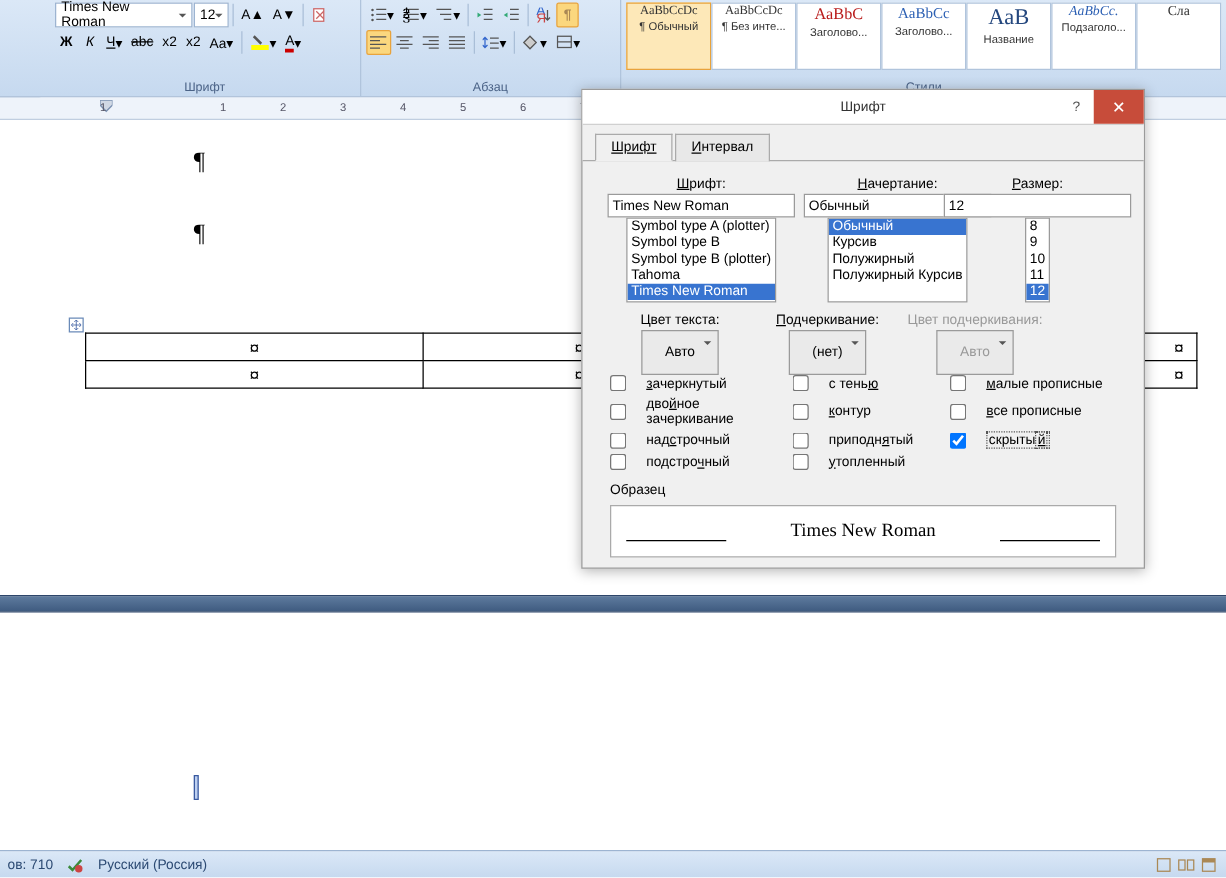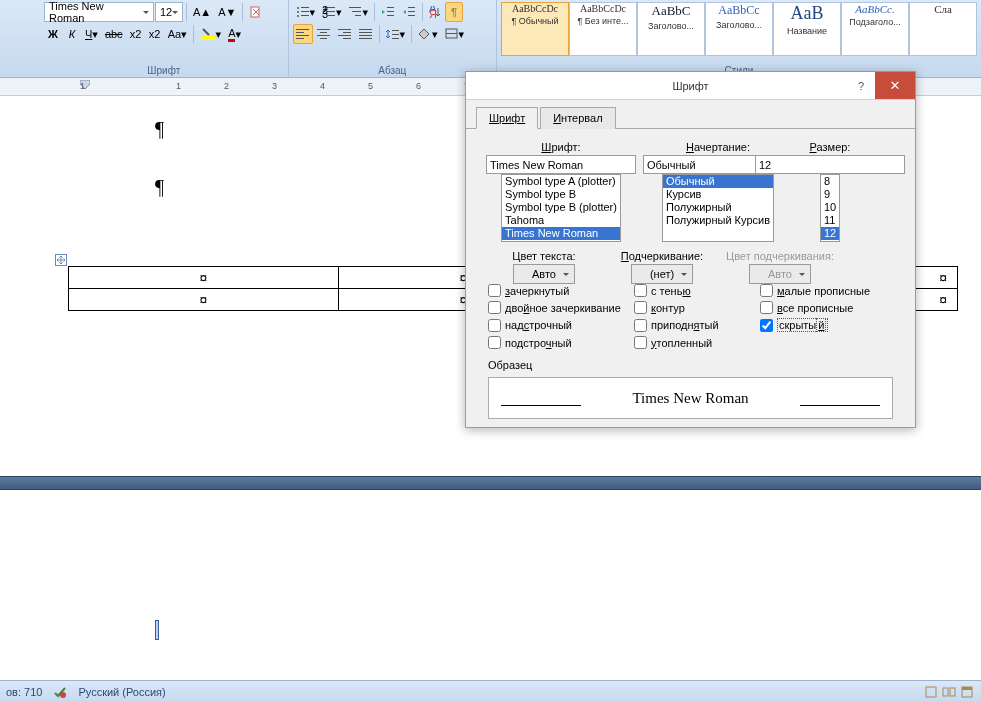--- a/index.html
+++ b/index.html
@@ -54,27 +54,27 @@
 .tab.active { background:#f0f0f0; border-bottom:1px solid #f0f0f0; }
 
 .dlg-row { display:flex; gap:12px; margin: 0 14px; }
 .dlg-col { display:flex; flex-direction:column;align-items:center; }
 .dlg-label { margin-bottom:2px; }
 .u { text-decoration: underline; }
 .txt-input { border:1px solid #9a9a9a; background:#fff; height:19px; padding:0 3px; }
 .listbox { border:1px solid #9a9a9a; background:#fff; overflow-y:scroll; }
 .listbox .li { padding:0 3px; height:13px; line-height:13px; white-space:nowrap; cursor:pointer; }
 .listbox .li.sel { background:#3874d0; color:#fff; }
-.combo { background:#eaeaea; border:1px solid #9a9a9a; height:20px; display:flex; align-items:center; justify-content:center; position:relative; padding:0 18px; }
+.combo { background:#eaeaea; border:1px solid #9a9a9a; height:36px; display:flex; align-items:center; justify-content:center; position:relative; padding:0 18px; }
 .combo::after { content:""; position:absolute; right:5px; top:8px; border:3px solid transparent; border-top-color:#555; }
 .combo.disabled { color:#999; }
 
 .group-label { margin: 10px 14px 4px 14px; }
 .checks { display:grid; grid-template-columns: 140px 120px 140px; gap:4px 6px; margin:0 14px; }
-.chk { display:flex; align-items:center; gap:4px; }
+.chk { display:flex; align-items:center; gap:16px; }
 .chk input { width:13px; height:13px; }
 .chk.sel span { border:1px dotted #555; padding:0 1px; }
 
 .sample-box { margin: 6px 14px 0 14px; border:1px solid #aaa; height:42px; display:flex; align-items:center; justify-content:center; background:#fff; position:relative; }
 .sample-box::before, .sample-box::after { content:""; position:absolute; bottom:12px; width:80px; height:1px; background:#000; }
 .sample-box::before { left:12px; }
 .sample-box::after { right:12px; }
 .sample-text { font-family:"Times New Roman", serif; font-size:15px; }
 .sample-note { margin: 6px 14px 10px 14px; font-size:10px; color:#333; }
 
@@ -258,21 +258,21 @@
       <div class="styles-gallery" id="styles-gallery">
           <div class="style-item sel">
             <div class="style-preview" style="font-size:10px;color:#333;">AaBbCcDc</div>
             <div class="style-name">¶ Обычный</div>
           </div>
           <div class="style-item">
             <div class="style-preview" style="font-size:10px;color:#333;">AaBbCcDc</div>
             <div class="style-name">¶ Без инте...</div>
           </div>
           <div class="style-item">
-            <div class="style-preview" style="font-size:13px;color:#0f172a;">AaBbC</div>
+            <div class="style-preview" style="font-size:13px;color:#b91c1c;">AaBbC</div>
             <div class="style-name">Заголово...</div>
           </div>
           <div class="style-item">
             <div class="style-preview" style="font-size:12px;color:#2b5fb3;">AaBbCc</div>
             <div class="style-name">Заголово...</div>
           </div>
           <div class="style-item">
             <div class="style-preview" style="font-size:18px;color:#24477e;">AaB</div>
             <div class="style-name">Название</div>
           </div>

